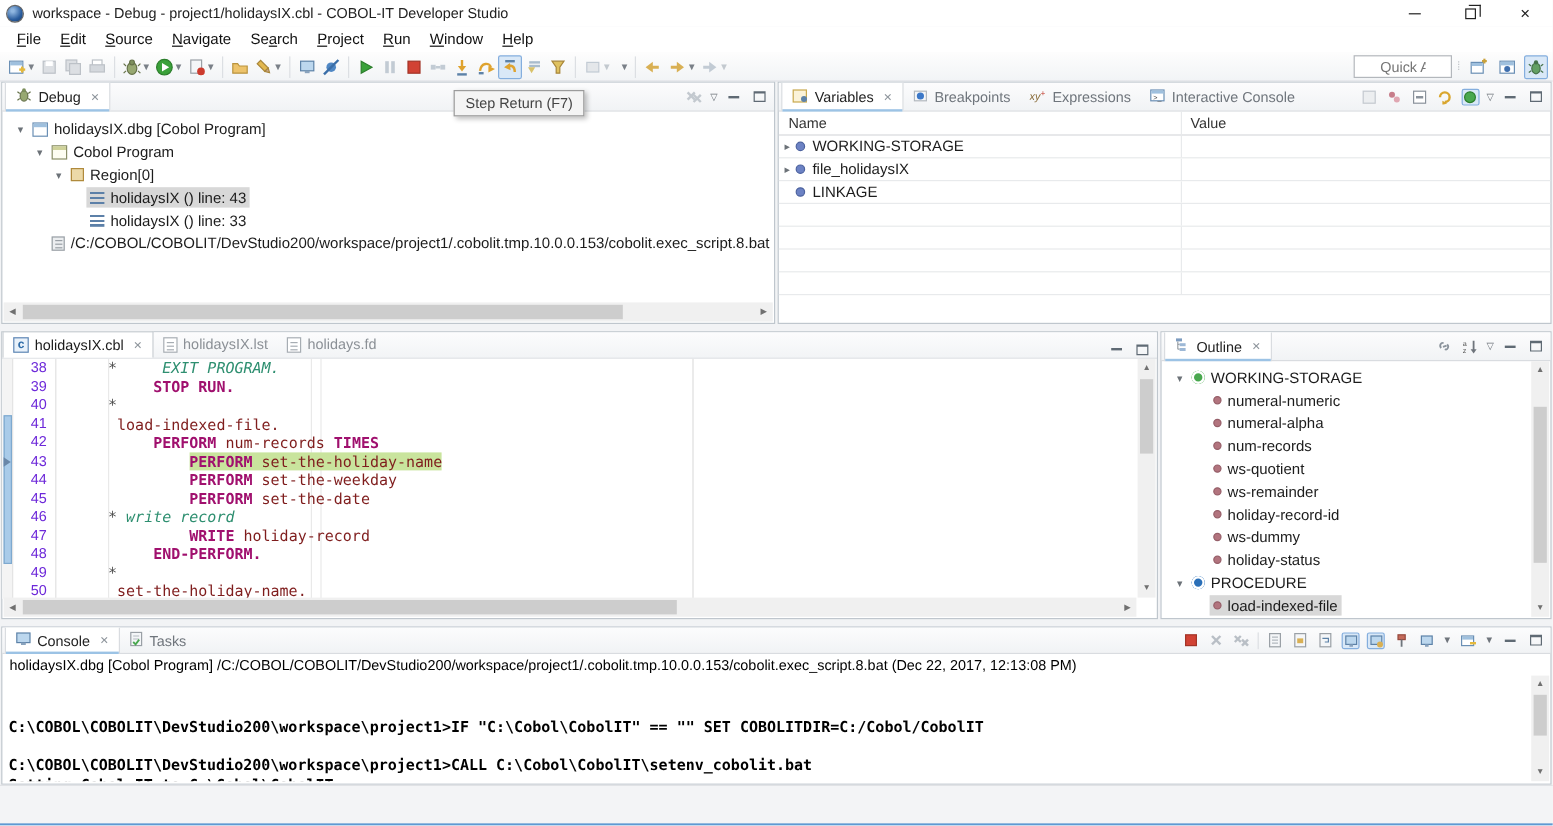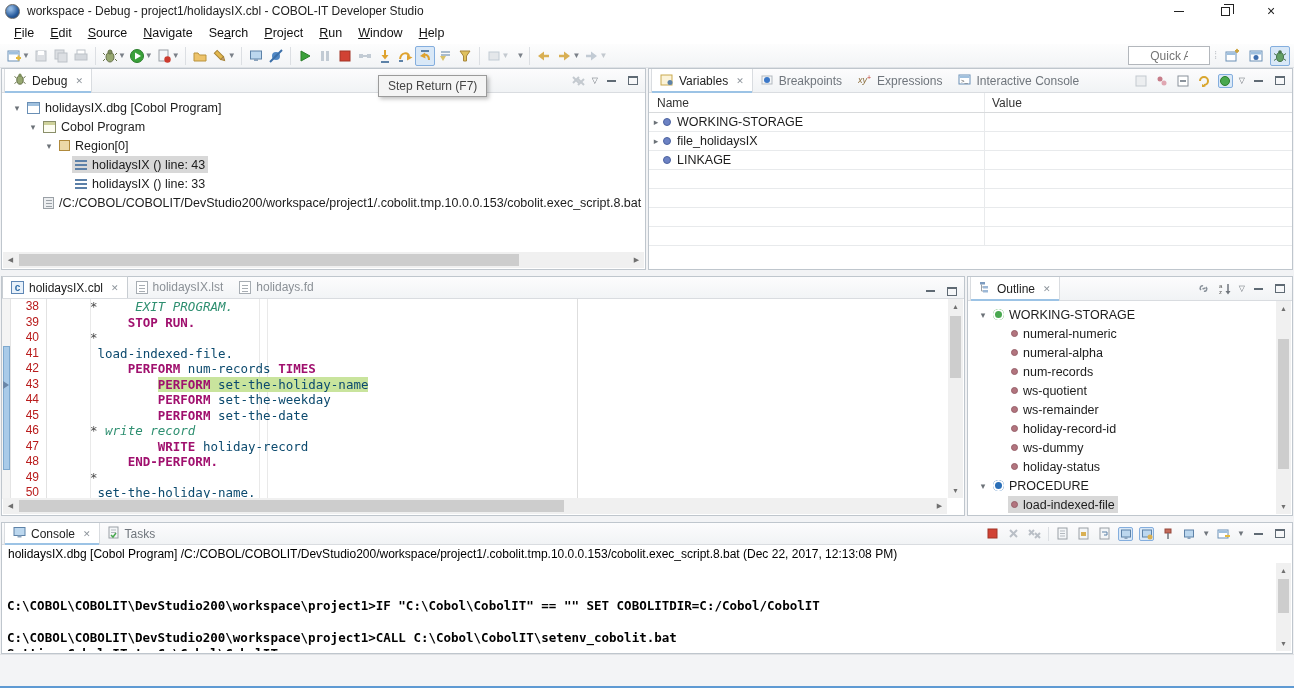--- a/index.html
+++ b/index.html
@@ -83,26 +83,26 @@
   .etabbar { height:22px; background:linear-gradient(#fcfcfd,#f2f4f6); border-bottom:1px solid #d9dce0; display:flex; align-items:flex-end; }
   .etab { height:22px; display:flex; align-items:center; gap:5px; padding:0 8px; font-size:12px; color:#8b9096; }
   .etab.active { background:#fff; color:#1a1a1a; border:1px solid #c8cdd2; border-bottom:none; }
   .fic { width:12px; height:13px; background:#fff; border:1px solid #a7adb3; position:relative; }
   .fic::before { content:""; position:absolute; left:2px; top:3px; width:6px; height:1px; background:#a7adb3; box-shadow:0 3px 0 #a7adb3, 0 6px 0 #a7adb3; }
   .cbl-ic { width:13px; height:13px; border:1px solid #5f87b5; background:#e8f1fa; color:#2f6ca8; font-size:10px; font-weight:bold; display:flex; align-items:center; justify-content:center; }
   .code-area { position:absolute; left:0; top:22px; right:15px; bottom:16px; overflow:hidden; background:#fff; }
   .markerbar { position:absolute; left:0; top:0; bottom:0; width:9px; background:#f4f4f4; border-right:1px solid #e4e4e4; }
   .range-bar { position:absolute; left:1px; width:7px; background:#a9cbe9; border:1px solid #7ea9cf; }
   .code-row { position:relative; height:15.5px; line-height:15.5px; white-space:pre; font-family:"DejaVu Sans Mono","Liberation Mono",monospace; font-size:12.5px; }
-  .lnum { position:absolute; left:9px; width:28px; text-align:right; color:#b91c1c; font-size:12px; font-family:"Liberation Sans",sans-serif; }
+  .lnum { position:absolute; left:9px; width:28px; text-align:right; color:#6d28d9; font-size:12px; font-family:"Liberation Sans",sans-serif; }
   .ctext { position:absolute; left:88px; }
   .tok-k { color:var(--kw); font-weight:bold; }
   .tok-c { color:var(--cm); font-style:italic; }
   .tok-s { color:#4a4a4a; }
-  .tok-p { color:#0c4a6e; }
+  .tok-p { color:#7f1d1d; }
   .hl { background:var(--cur); }
   .gutter-sep { position:absolute; left:44px; top:0; bottom:0; width:1px; background:#e2e2e2; }
   .vline { position:absolute; top:0; bottom:0; width:1px; background:#e9e9e9; }
   .ip-arrow { position:absolute; left:1px; width:0; height:0; border-left:6px solid #6a87a8; border-top:4px solid transparent; border-bottom:4px solid transparent; margin-top:4px; }
 
   
   .sb { position:absolute; background:#f0f0f0; }
   .sb .thumb { position:absolute; background:#cdcdcd; }
   .sb .arr { position:absolute; color:#707070; font-size:7px; width:15px; height:15px; display:flex; align-items:center; justify-content:center; }
 

